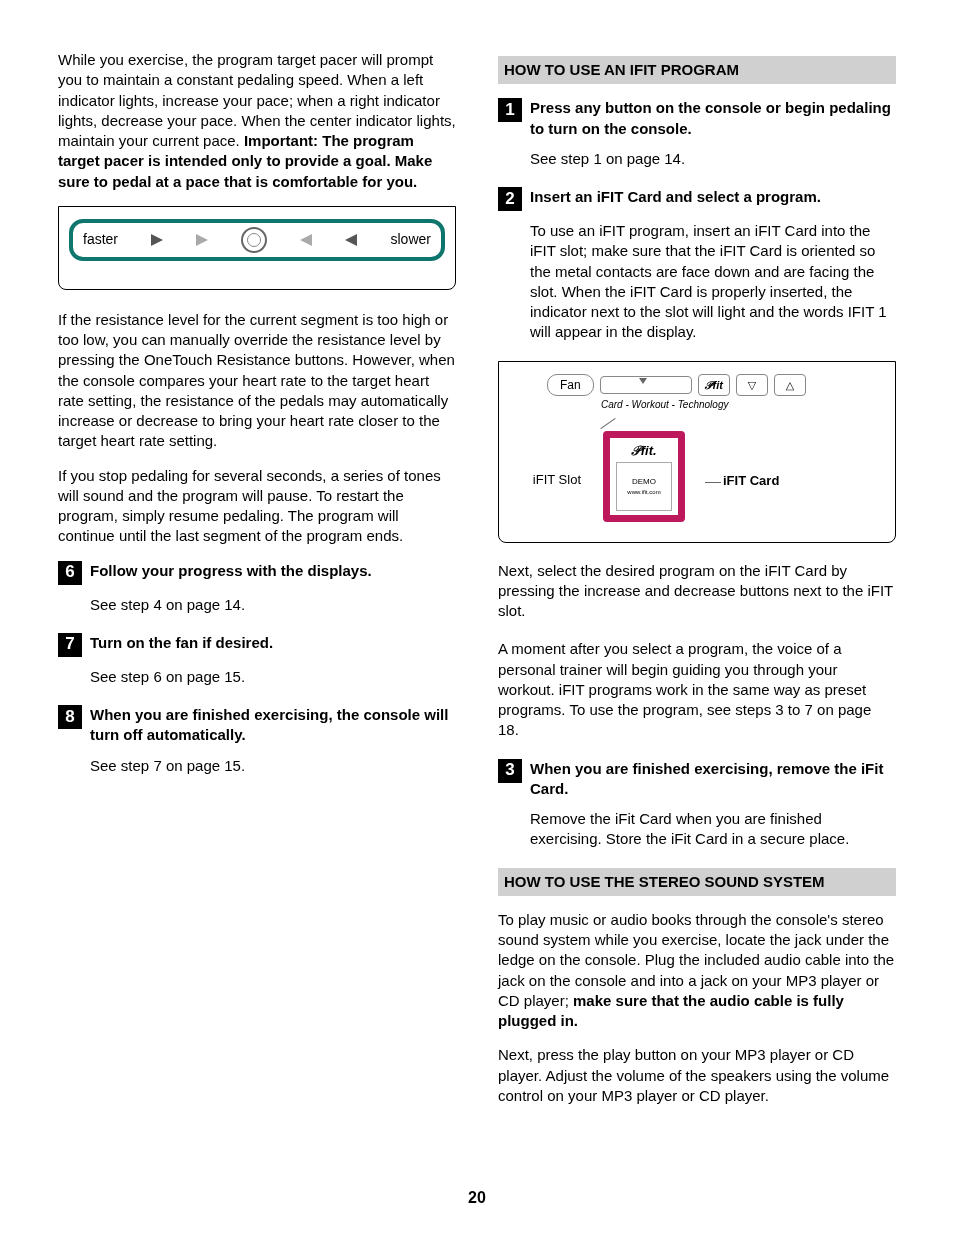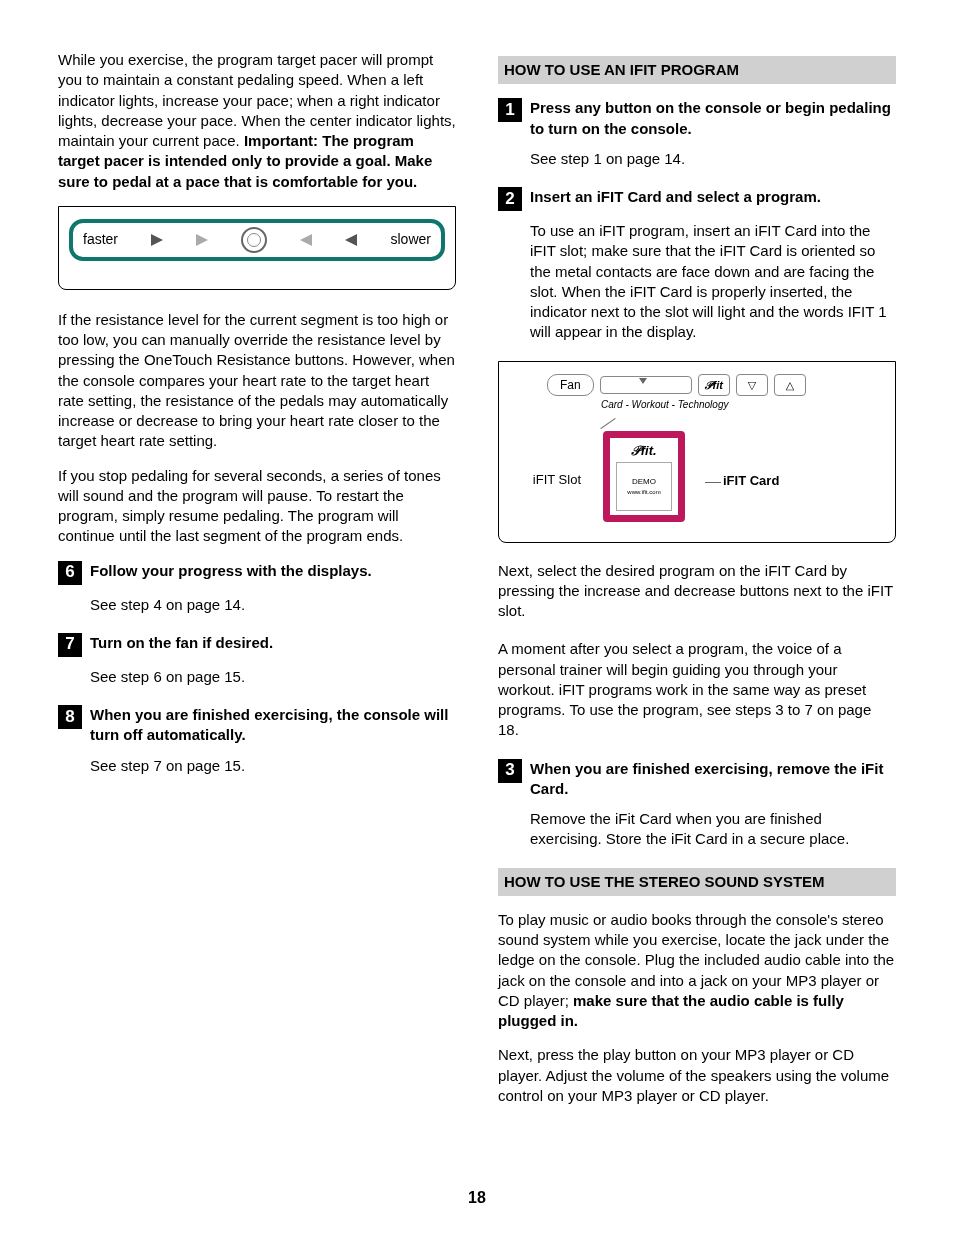--- a/index.html
+++ b/index.html
@@ -234,14 +234,14 @@
       <div class="section-header" style="margin-top:18px;">HOW TO USE THE STEREO SOUND SYSTEM</div>
 
       <p>
         <span>To play music or audio books through the console's stereo sound system while you exercise, locate the jack under the ledge on the console. Plug the included audio cable into the jack on the console and into a jack on your MP3 player or CD player; </span><span class="bold">make sure that the audio cable is fully plugged in.</span>
       </p>
       <p>Next, press the play button on your MP3 player or CD player. Adjust the volume of the speakers using the volume control on your MP3 player or CD player.</p>
 
     </div>
   </div>
 
-  <div class="page-num">18</div>
+  <div class="page-num">20</div>
 </div>
 
 </body></html>

